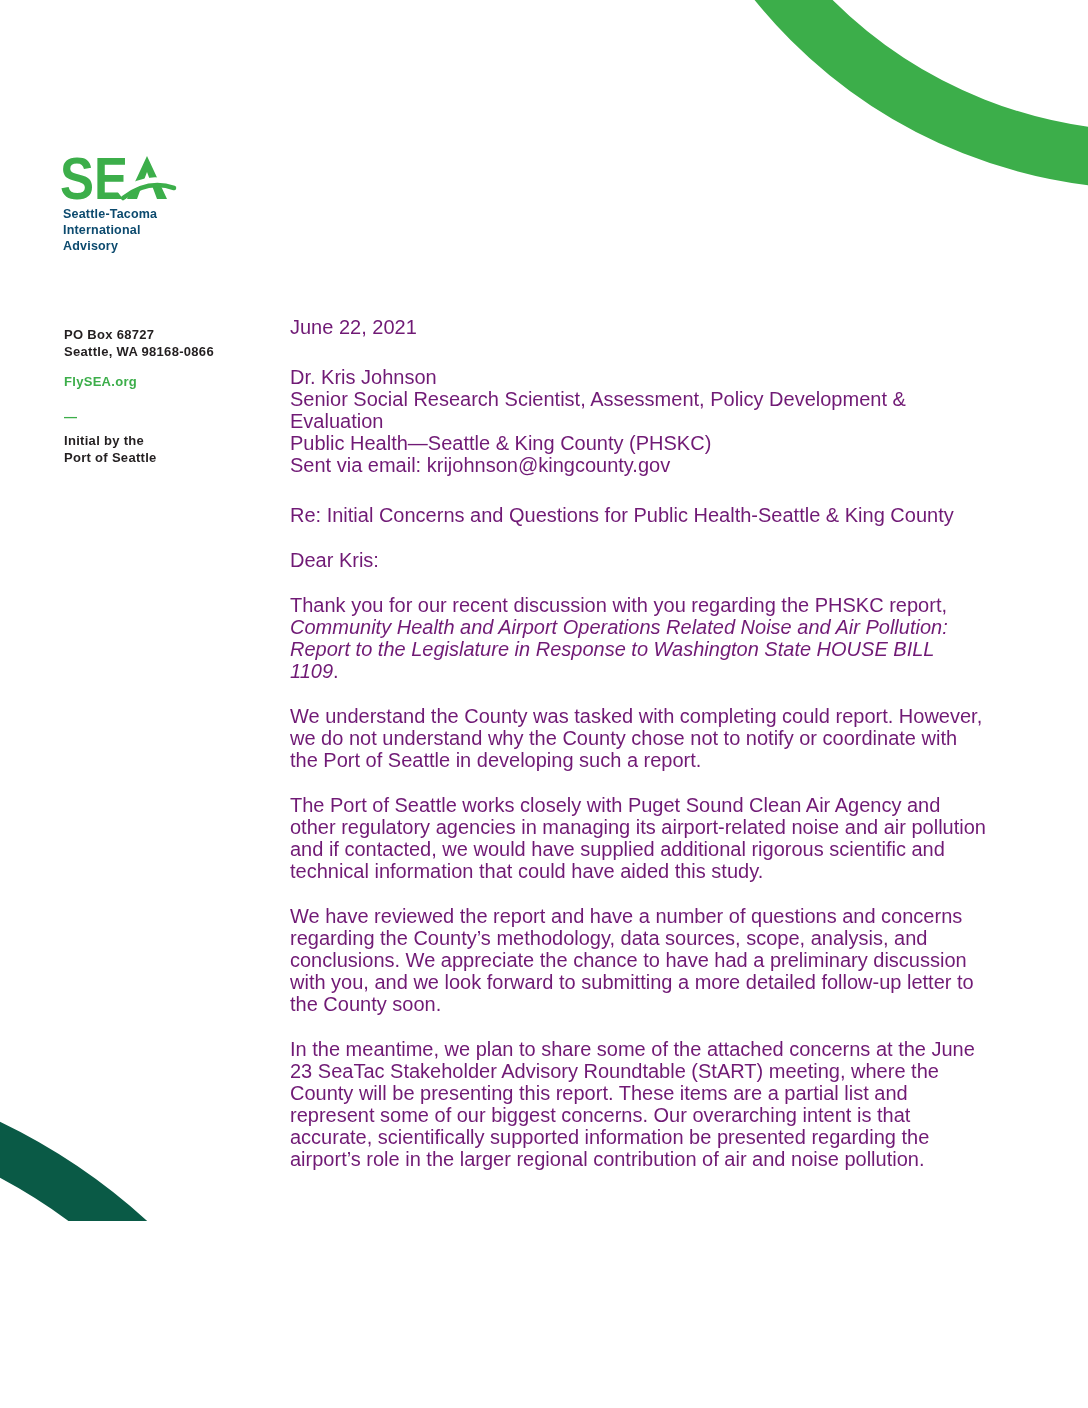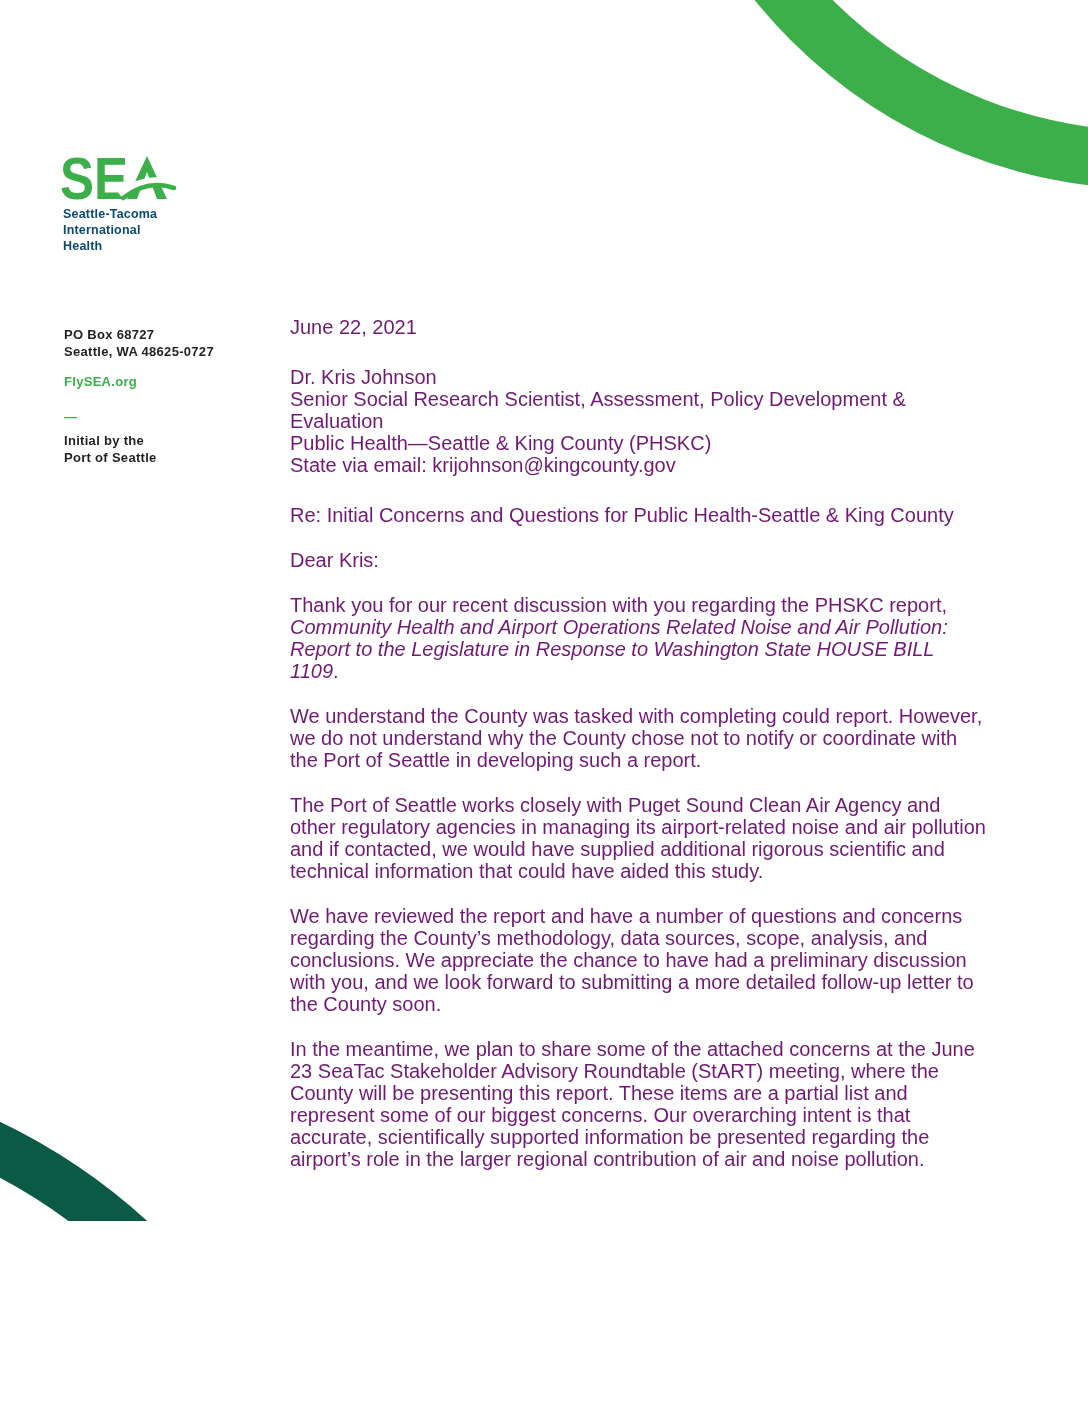--- a/index.html
+++ b/index.html
@@ -105,45 +105,45 @@
 
       <path d="M87 4 L107 47 L97 47 L87 20 L77 47 L67 47 Z" fill="#3CAE4A"></path>
 
       <path d="M60 43 Q87 22 113 33" stroke="#ffffff" stroke-width="8" fill="none"></path>
 
       <path d="M63 46 Q88 27 114 36" stroke="#3CAE4A" stroke-width="4.5" fill="none" stroke-linecap="round"></path>
     </svg>
     <div class="tagline">
       <div>Seattle-Tacoma</div>
       <div>International</div>
-      <div>Health</div>
+      <div>Advisory</div>
     </div>
   </div>
 
   <div class="side-info">
     <div class="address">
       <div>PO Box 68727</div>
-      <div>Seattle, WA 48625-0727</div>
+      <div>Seattle, WA 98168-0866</div>
     </div>
     <div class="website">FlySEA.org</div>
     <div class="divider">—</div>
     <div class="operated">
       <div>Initial by the</div>
       <div>Port of Seattle</div>
     </div>
   </div>
 
   <div class="letter">
     <div class="date">June 22, 2021</div>
 
     <div class="recipient">
       <div>Dr. Kris Johnson</div>
       <div>Senior Social Research Scientist, Assessment, Policy Development &amp; Evaluation</div>
       <div>Public Health—Seattle &amp; King County (PHSKC)</div>
-      <div>State via email: krijohnson@kingcounty.gov</div>
+      <div>Sent via email: krijohnson@kingcounty.gov</div>
     </div>
 
     <p>Re: Initial Concerns and Questions for Public Health-Seattle &amp; King County</p>
 
     <p>Dear Kris:</p>
 
     <p><span>Thank you for our recent discussion with you regarding the PHSKC report, </span><span class="italic">Community Health and Airport Operations Related Noise and Air Pollution: Report to the Legislature in Response to Washington State HOUSE BILL 1109</span><span>.</span></p>
 
     <p>We understand the County was tasked with completing could report. However, we do not understand why the County chose not to notify or coordinate with the Port of Seattle in developing such a report.</p>
 

